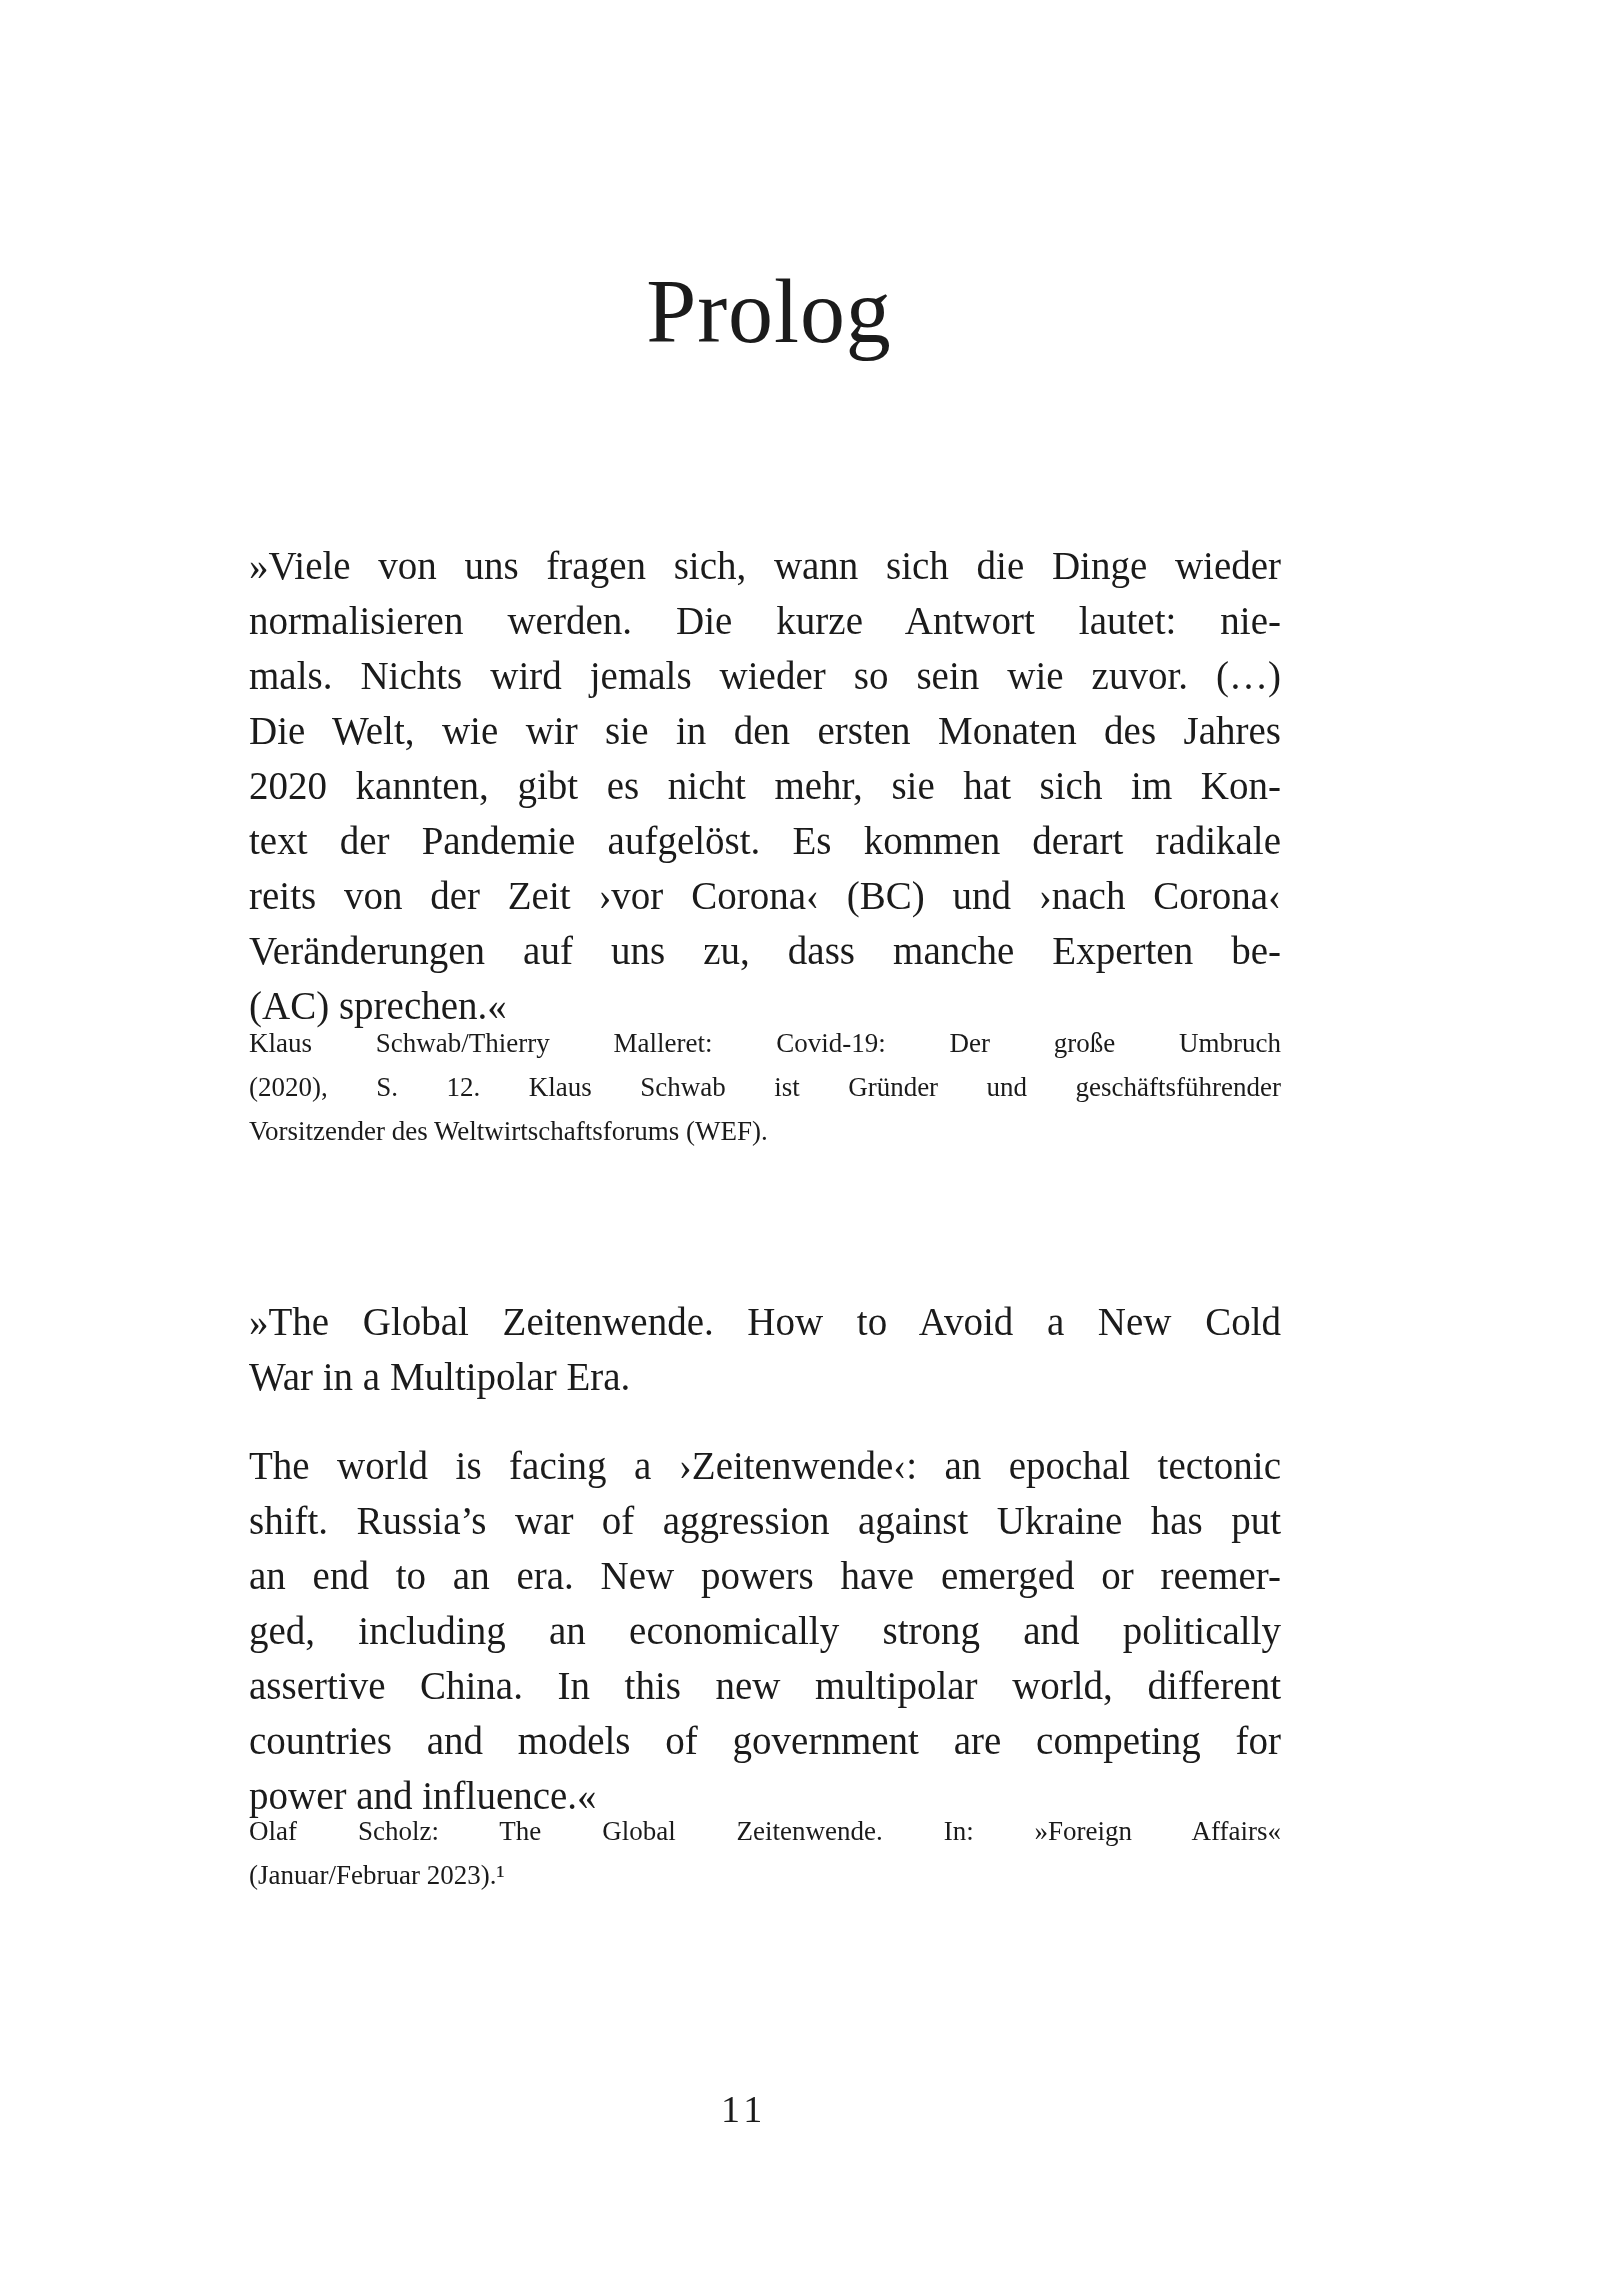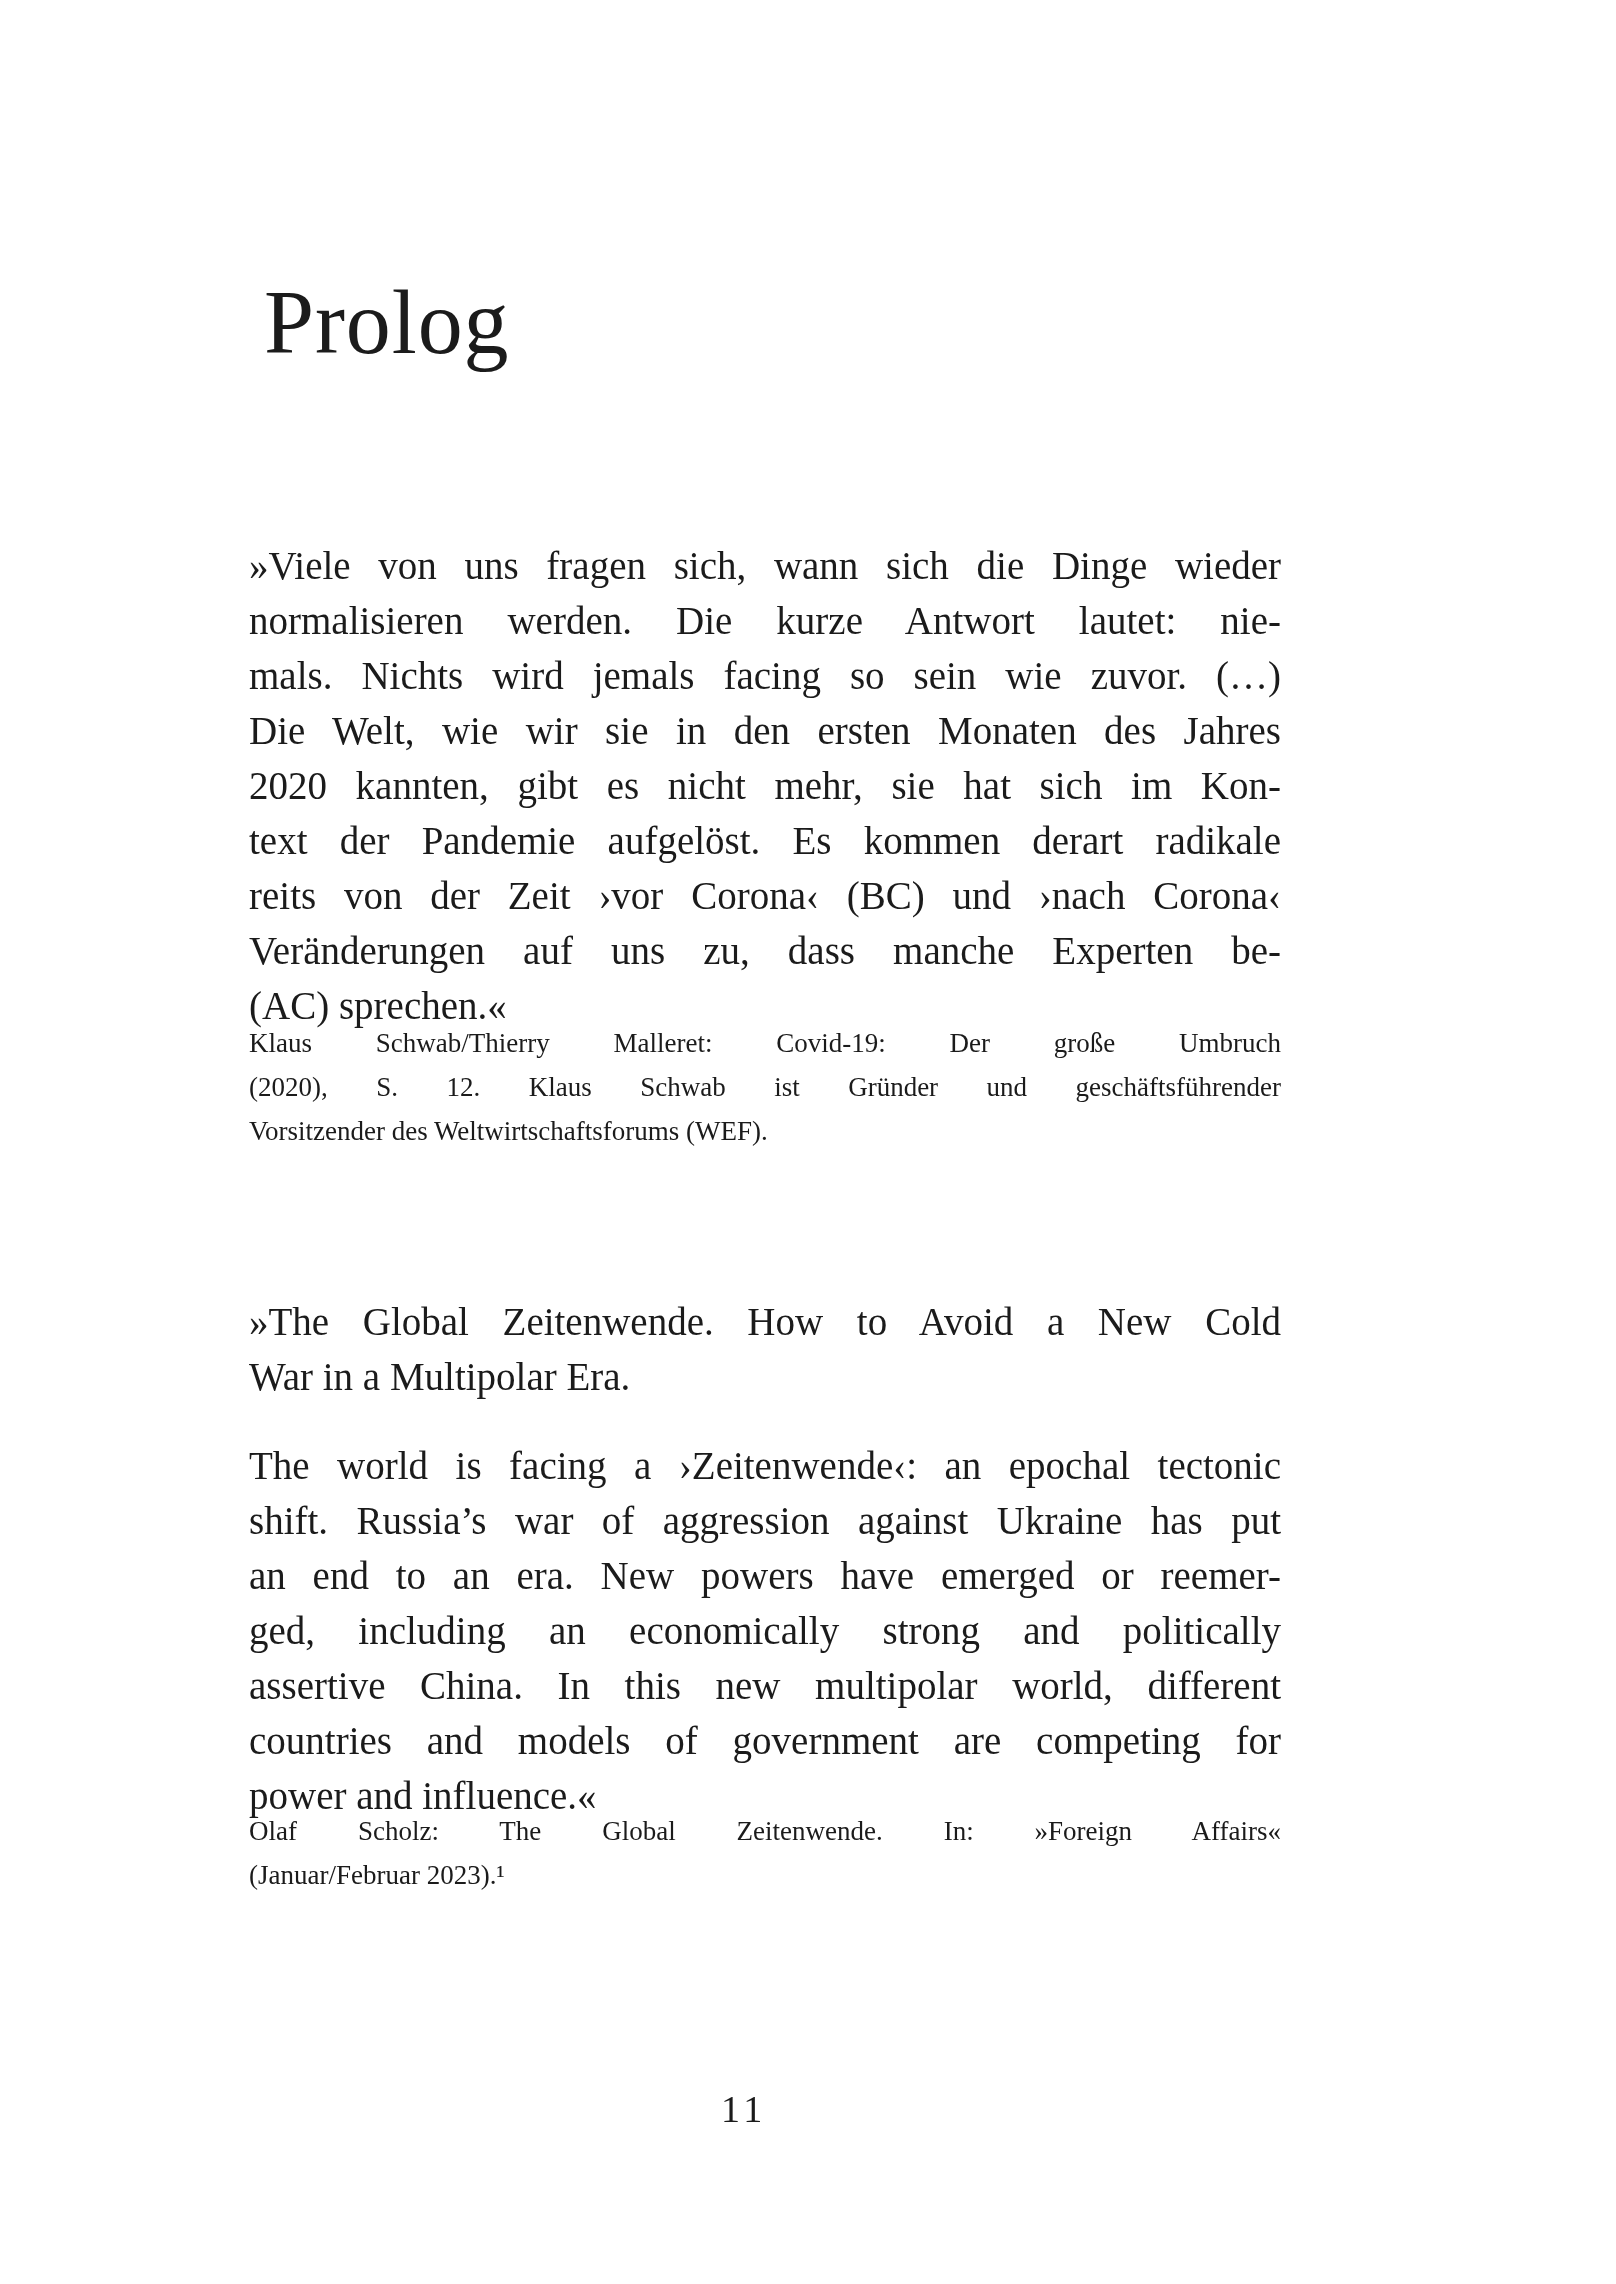--- a/index.html
+++ b/index.html
@@ -14,24 +14,25 @@
     background: #ffffff;
     color: #1b1b1b;
     font-family: "Liberation Serif", "DejaVu Serif", serif;
     overflow: hidden;
   }
   .title {
     position: absolute;
     top: 263px;
     left: 249px;
     width: 1032px;
-    margin: 15px;
+    margin: 4px;
     font-size: 90px;
     font-weight: 400;
     line-height: 1;
+    text-align: center;
     letter-spacing: 0.9px;
   }
   .block {
     position: absolute;
     left: 249px;
     width: 1032px;
   }
   .quote {
     font-size: 39px;
     line-height: 55px;
@@ -71,21 +72,21 @@
 </head>
 <body>
 
 <main class="page">
 
   <h1 class="title">Prolog</h1>
 
   <section class="block quote block-quote-1">
       <div class="line">»Viele von uns fragen sich, wann sich die Dinge wieder</div>
       <div class="line">normalisieren werden. Die kurze Antwort lautet: nie-</div>
-      <div class="line">mals. Nichts wird jemals facing so sein wie zuvor. (…)</div>
+      <div class="line">mals. Nichts wird jemals wieder so sein wie zuvor. (…)</div>
       <div class="line">Die Welt, wie wir sie in den ersten Monaten des Jahres</div>
       <div class="line">2020 kannten, gibt es nicht mehr, sie hat sich im Kon-</div>
       <div class="line">text der Pandemie aufgelöst. Es kommen derart radikale</div>
       <div class="line">reits von der Zeit ›vor Corona‹ (BC) und ›nach Corona‹</div>
       <div class="line">Veränderungen auf uns zu, dass manche Experten be-</div>
       <div class="line last">(AC) sprechen.«</div>
     </section>
 
   <section class="block attribution block-attribution-1">
       <div class="line">Klaus Schwab/Thierry Malleret: Covid-19: Der große Umbruch</div>

